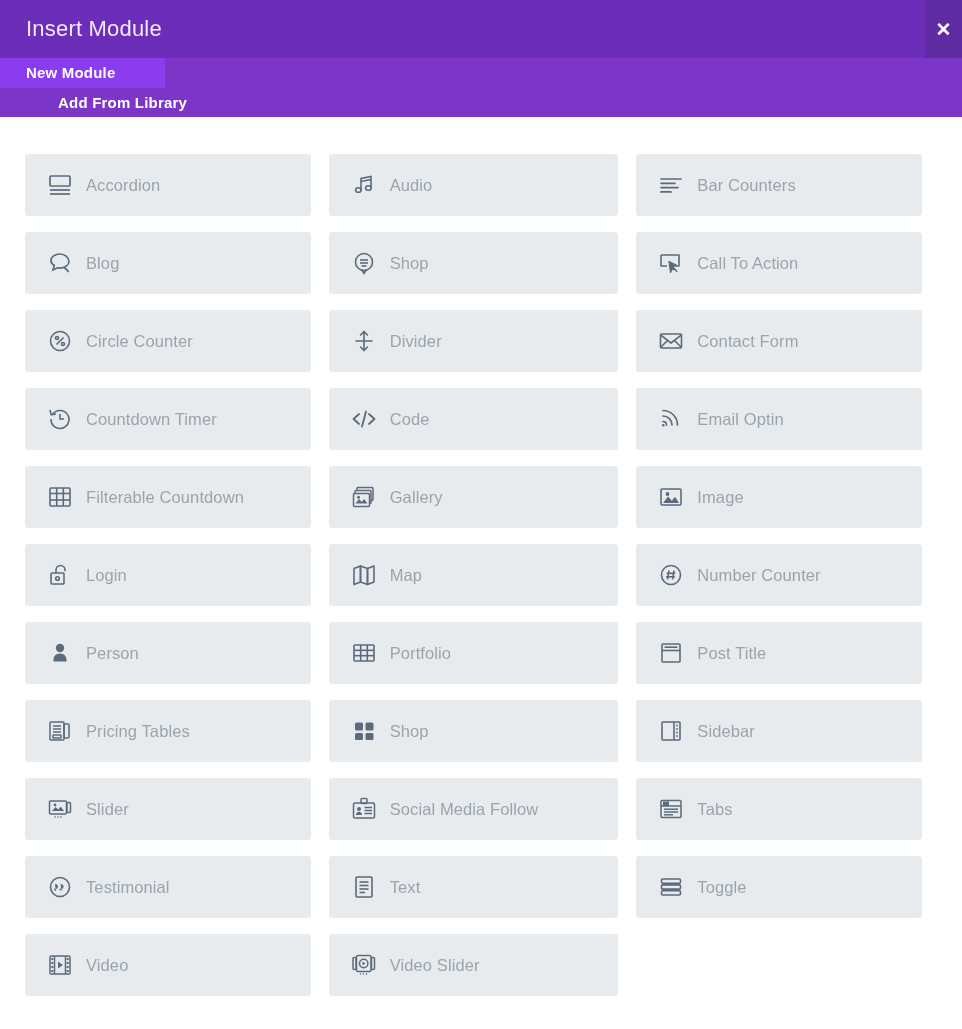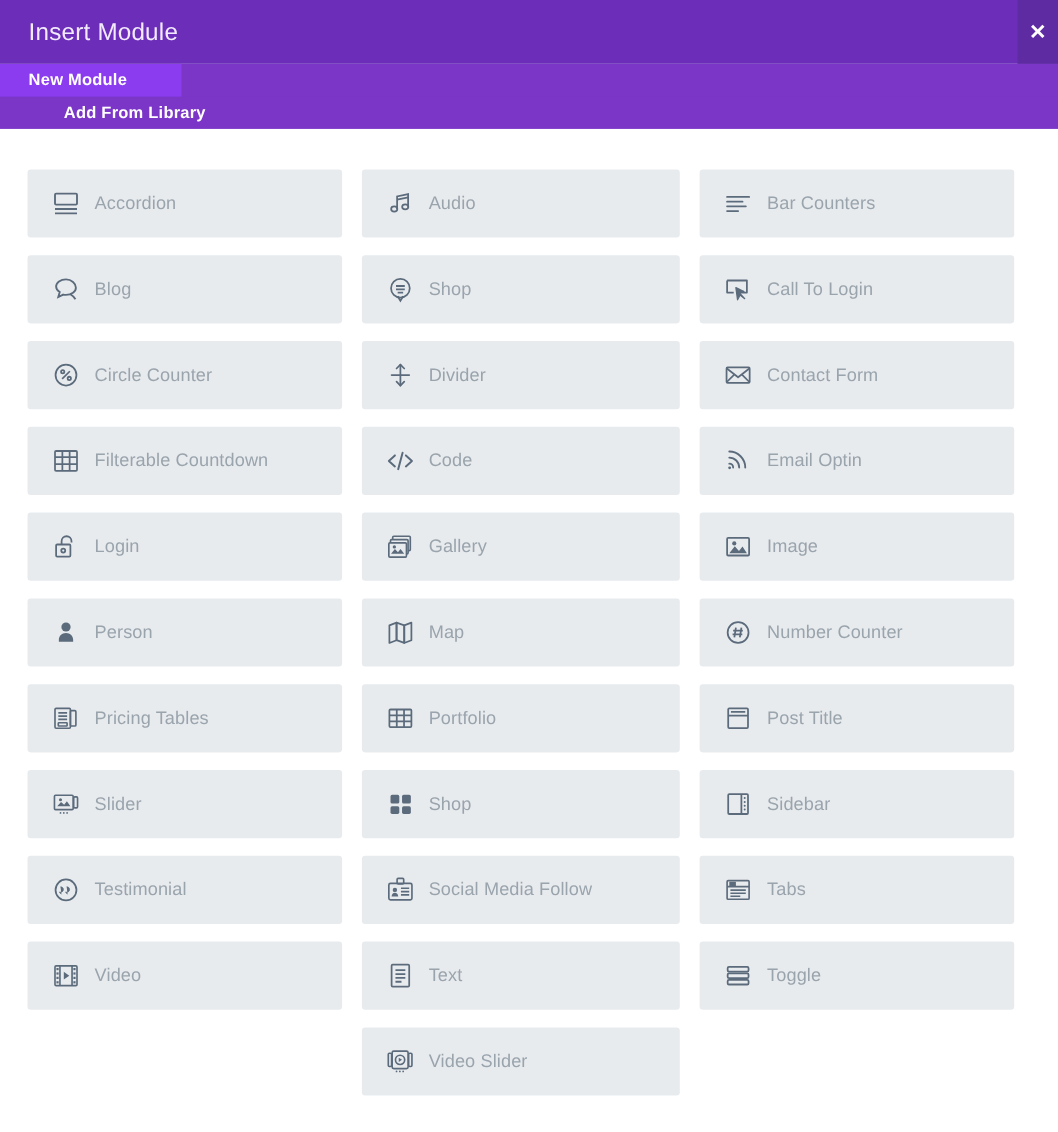--- a/index.html
+++ b/index.html
@@ -168,20 +168,30 @@
           <svg width="26" height="26" viewBox="0 0 26 26" fill="none" stroke="currentColor" stroke-width="1.6">
             <circle cx="13" cy="13" r="9.5"></circle>
             <line x1="9.5" y1="16.5" x2="16.5" y2="9.5"></line>
             <circle cx="10" cy="10" r="1.5"></circle>
               <circle cx="16" cy="16" r="1.5"></circle>
           </svg>
         </span>
         <span class="module-label">Circle Counter</span>
       </div>
 
+      <div class="module-card">
+        <span class="module-icon">
+          <svg width="26" height="26" viewBox="0 0 26 26" fill="none" stroke="currentColor" stroke-width="1.6">
+            <path d="M5.5 8.5A9 9 0 1 1 4 13"></path>
+            <polyline points="3,4 4.2,8.8 9,8"></polyline>
+            <polyline points="13,8 13,13 17,13"></polyline>
+          </svg>
+        </span>
+        <span class="module-label">Countdown Timer</span>
+      </div>
 
       <div class="module-card">
         <span class="module-icon">
           <svg width="26" height="26" viewBox="0 0 26 26" fill="none" stroke="currentColor" stroke-width="1.6">
             <rect x="3" y="4" width="20" height="18" rx="1"></rect>
             <line x1="3" y1="9.5" x2="23" y2="9.5"></line>
               <line x1="3" y1="16" x2="23" y2="16"></line>
             <line x1="9.7" y1="4" x2="9.7" y2="22"></line>
               <line x1="16.3" y1="4" x2="16.3" y2="22"></line>
           </svg>
@@ -429,21 +439,21 @@
       </div>
 
       <div class="module-card">
         <span class="module-icon">
           <svg width="26" height="26" viewBox="0 0 26 26" fill="none" stroke="currentColor" stroke-width="1.6" stroke-linejoin="round">
             <path d="M3 5h18v11H13"></path>
             <path d="M3 5v11h6"></path>
             <path d="M11 11.5l1.5 11 2.3-4.3 4.2 3.3-4.8-5.3 4.1-1.2z" fill="currentColor" stroke="currentColor" stroke-width="1.2"></path>
           </svg>
         </span>
-        <span class="module-label">Call To Login</span>
+        <span class="module-label">Call To Action</span>
       </div>
 
       <div class="module-card">
         <span class="module-icon">
           <svg width="26" height="26" viewBox="0 0 26 26" fill="none" stroke="currentColor" stroke-width="1.6" stroke-linejoin="round">
             <rect x="2.5" y="6" width="21" height="14" rx="1"></rect>
             <polyline points="2.5,6.8 13,15 23.5,6.8"></polyline>
             <line x1="2.5" y1="19.5" x2="9.5" y2="12.5"></line>
             <line x1="23.5" y1="19.5" x2="16.5" y2="12.5"></line>
           </svg>

